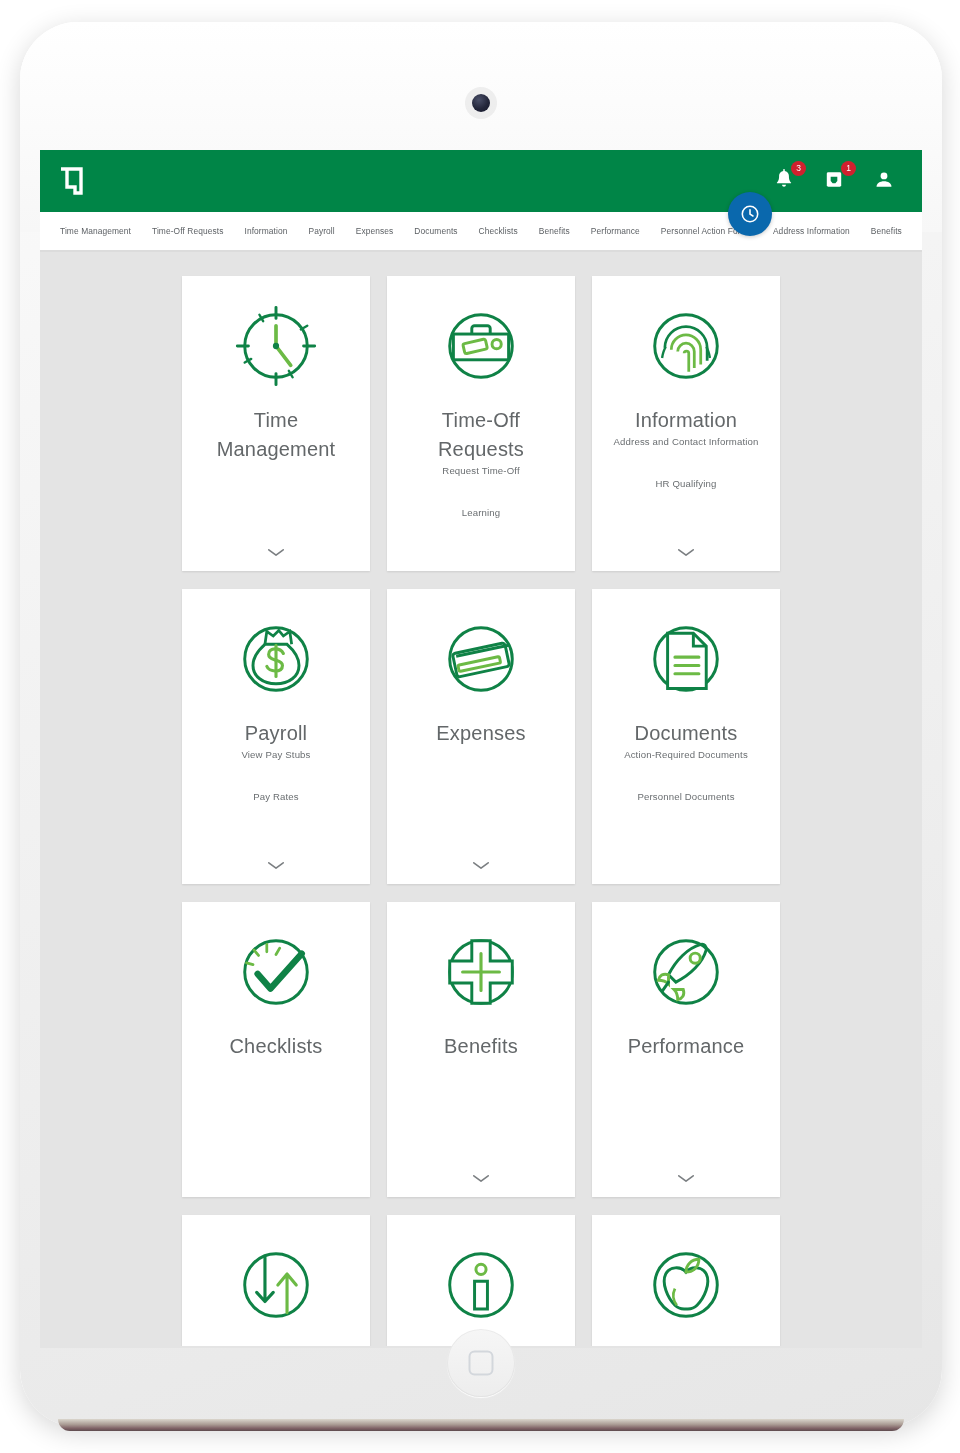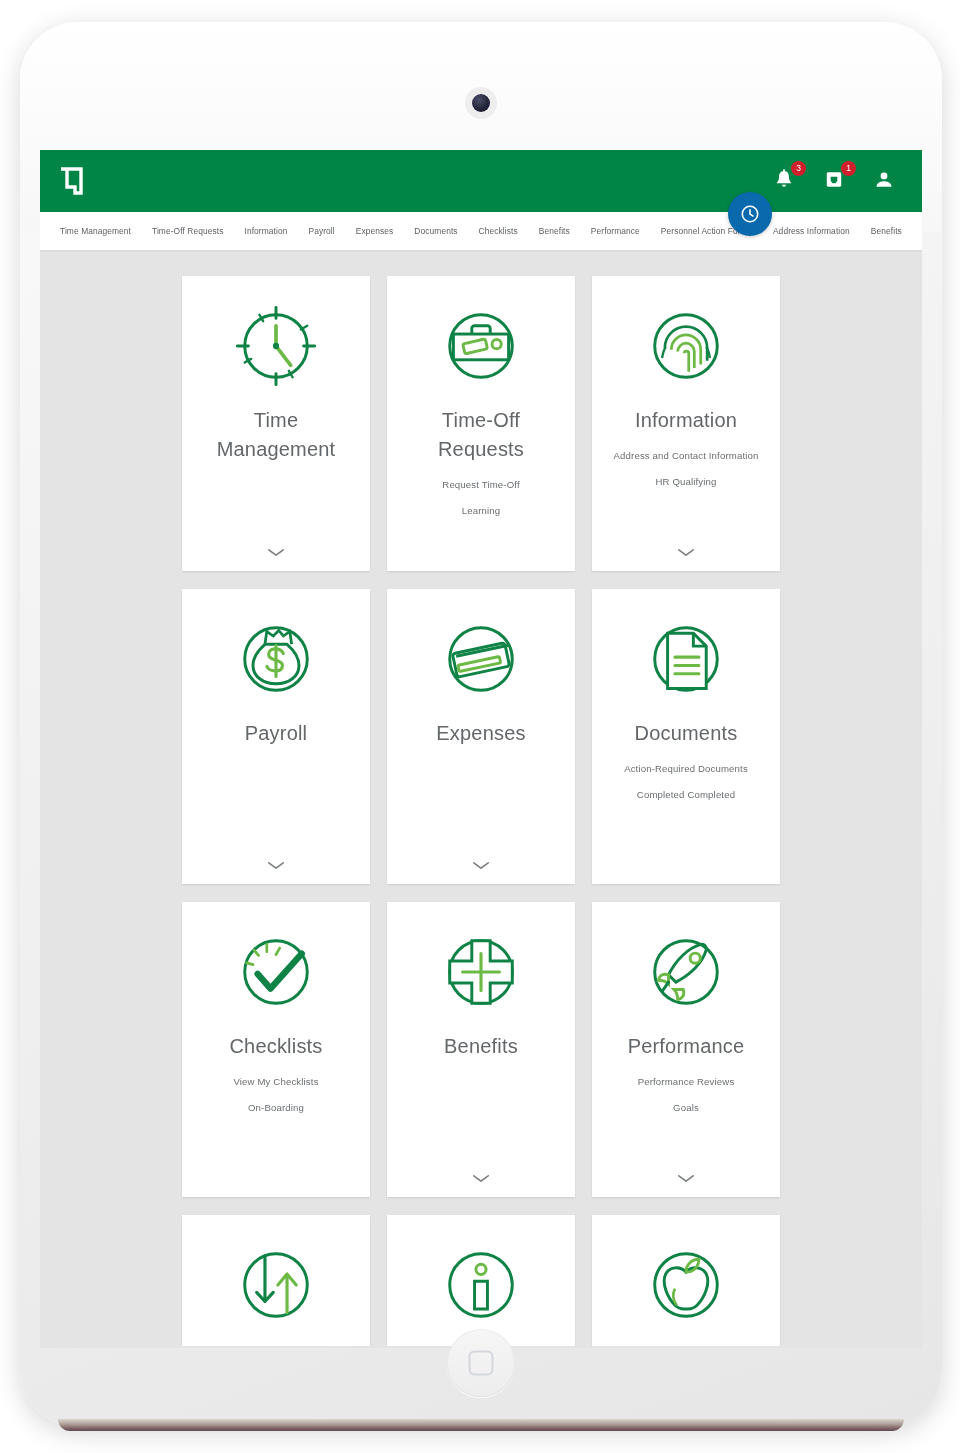--- a/index.html
+++ b/index.html
@@ -122,21 +122,21 @@
     box-shadow: 0 1px 2px rgba(0,0,0,.10);
     cursor: pointer;
   }
   .tile-icon { width: 96px; height: 96px; display: flex; align-items: center; justify-content: center; }
   .tile-icon svg { display: block; width: 92px; height: 92px; }
   .tile-title {
     margin-top: 12px;
     font-size: 20px; color: #636769; text-align: center;
     line-height: 1.45; font-weight: 400; letter-spacing: .2px;
   }
-  .tile-links { margin-top: 14px; width: 100%; display: flex; flex-direction: column; align-items: center; gap: 12px; }
+  .tile-links { width: 100%; display: flex; flex-direction: column; align-items: center; gap: 28px; }
   .tile-link {
     font-size: 9.6px; color: #6a6e71; text-align: center; line-height: 1.5;
     cursor: pointer; letter-spacing: .15px;
   }
   .tile-spacer { flex: 1; }
   .chev { height: 18px; display: flex; align-items: center; justify-content: center; cursor: pointer; }
   .chev svg { display: block; }
   .chev.hidden { visibility: hidden; }
 </style>
 </head>
@@ -284,20 +284,24 @@
             <div class="tile-icon">
               <svg viewBox="0 0 100 100">
                 <circle cx="50" cy="50" r="34" fill="none" stroke="#0f8246" stroke-width="3.2"></circle>
                 <path d="M38 34c-8 7-13 14-13 23 0 12 11 20 25 20s25-8 25-20c0-9-5-16-13-23z" fill="none" stroke="#0f8246" stroke-width="3.2"></path>
                 <path d="M38 34l2-14 7 5 6-6 5 6 7-5 2 14" fill="none" stroke="#0f8246" stroke-width="3"></path>
                 <path d="M50 35v34" stroke="#6cba45" stroke-width="3.4" stroke-linecap="round"></path>
                 <path d="M58 44c-2-4-6-5-9-5-4 0-7 2-7 6s4 5 7 6 8 2 8 6-3 6-8 6c-4 0-8-2-9-5" fill="none" stroke="#6cba45" stroke-width="3.4" stroke-linecap="round"></path>
               </svg>
             </div>
             <div class="tile-title">Payroll</div>
+            <div class="tile-links">
+              <div class="tile-link">View Pay Stubs</div>
+              <div class="tile-link">Pay Rates</div>
+            </div>
             <div class="tile-spacer"></div>
             <div class="chev">
               <svg viewBox="0 0 20 12" width="18" height="11">
                   <path d="M2 3l8 6 8-6" fill="none" stroke="#7b7f82" stroke-width="1.8" stroke-linecap="round" stroke-linejoin="round"></path>
                 </svg>
             </div>
           </div>
 
           <div class="tile">
             <div class="tile-icon">
@@ -322,43 +326,39 @@
               <svg viewBox="0 0 100 100">
                 <circle cx="50" cy="50" r="34" fill="none" stroke="#0f8246" stroke-width="3.2"></circle>
                 <path d="M30 22h28l14 14v46H30z" fill="#ffffff" stroke="#0f8246" stroke-width="3.2"></path>
                 <path d="M58 22v14h14" fill="none" stroke="#0f8246" stroke-width="3.2"></path>
                 <path d="M38 48h26M38 57h26M38 66h26" stroke="#6cba45" stroke-width="3.4" stroke-linecap="round"></path>
               </svg>
             </div>
             <div class="tile-title">Documents</div>
             <div class="tile-links">
               <div class="tile-link">Action-Required Documents</div>
-              <div class="tile-link">Completed Completed</div>
+              <div class="tile-link">Personnel Documents</div>
             </div>
             <div class="tile-spacer"></div>
             <div class="chev hidden">
               <svg viewBox="0 0 20 12" width="18" height="11">
                   <path d="M2 3l8 6 8-6" fill="none" stroke="#7b7f82" stroke-width="1.8" stroke-linecap="round" stroke-linejoin="round"></path>
                 </svg>
             </div>
           </div>
 
           <div class="tile">
             <div class="tile-icon">
               <svg viewBox="0 0 100 100">
                 <circle cx="50" cy="50" r="34" fill="none" stroke="#0f8246" stroke-width="3.2"></circle>
                 <path d="M30 52l14 16 34-38" fill="none" stroke="#0f8246" stroke-width="7" stroke-linecap="round" stroke-linejoin="round"></path>
                 <path d="M40 28v-8M31 32l-5-6M50 31l4-7M25 42l-7-2" stroke="#6cba45" stroke-width="3" stroke-linecap="round"></path>
               </svg>
             </div>
             <div class="tile-title">Checklists</div>
-            <div class="tile-links">
-              <div class="tile-link">View My Checklists</div>
-              <div class="tile-link">On-Boarding</div>
-            </div>
             <div class="tile-spacer"></div>
             <div class="chev hidden">
               <svg viewBox="0 0 20 12" width="18" height="11">
                   <path d="M2 3l8 6 8-6" fill="none" stroke="#7b7f82" stroke-width="1.8" stroke-linecap="round" stroke-linejoin="round"></path>
                 </svg>
             </div>
           </div>
 
           <div class="tile">
             <div class="tile-icon">
@@ -382,24 +382,20 @@
               <svg viewBox="0 0 100 100">
                 <circle cx="50" cy="50" r="34" fill="none" stroke="#0f8246" stroke-width="3.2"></circle>
                 <path d="M66 20c-14 4-27 17-35 33l8 8c16-8 29-21 33-35 .4-4-2-7-6-6z" fill="none" stroke="#0f8246" stroke-width="3.2"></path>
                 <circle cx="60" cy="35" r="5.5" fill="none" stroke="#6cba45" stroke-width="3.2"></circle>
                 <path d="M31 53c-6-2-10 1-11 6 5 0 8 1 11 4z" fill="none" stroke="#6cba45" stroke-width="3.2"></path>
                 <path d="M47 69c2 6-1 10-6 11 0-5-1-8-4-11z" fill="none" stroke="#6cba45" stroke-width="3.2"></path>
                 <path d="M31 61l-7 10" stroke="#0f8246" stroke-width="3.2" stroke-linecap="round"></path>
               </svg>
             </div>
             <div class="tile-title">Performance</div>
-            <div class="tile-links">
-              <div class="tile-link">Performance Reviews</div>
-              <div class="tile-link">Goals</div>
-            </div>
             <div class="tile-spacer"></div>
             <div class="chev">
               <svg viewBox="0 0 20 12" width="18" height="11">
                   <path d="M2 3l8 6 8-6" fill="none" stroke="#7b7f82" stroke-width="1.8" stroke-linecap="round" stroke-linejoin="round"></path>
                 </svg>
             </div>
           </div>
 
           <div class="tile">
             <div class="tile-icon">

